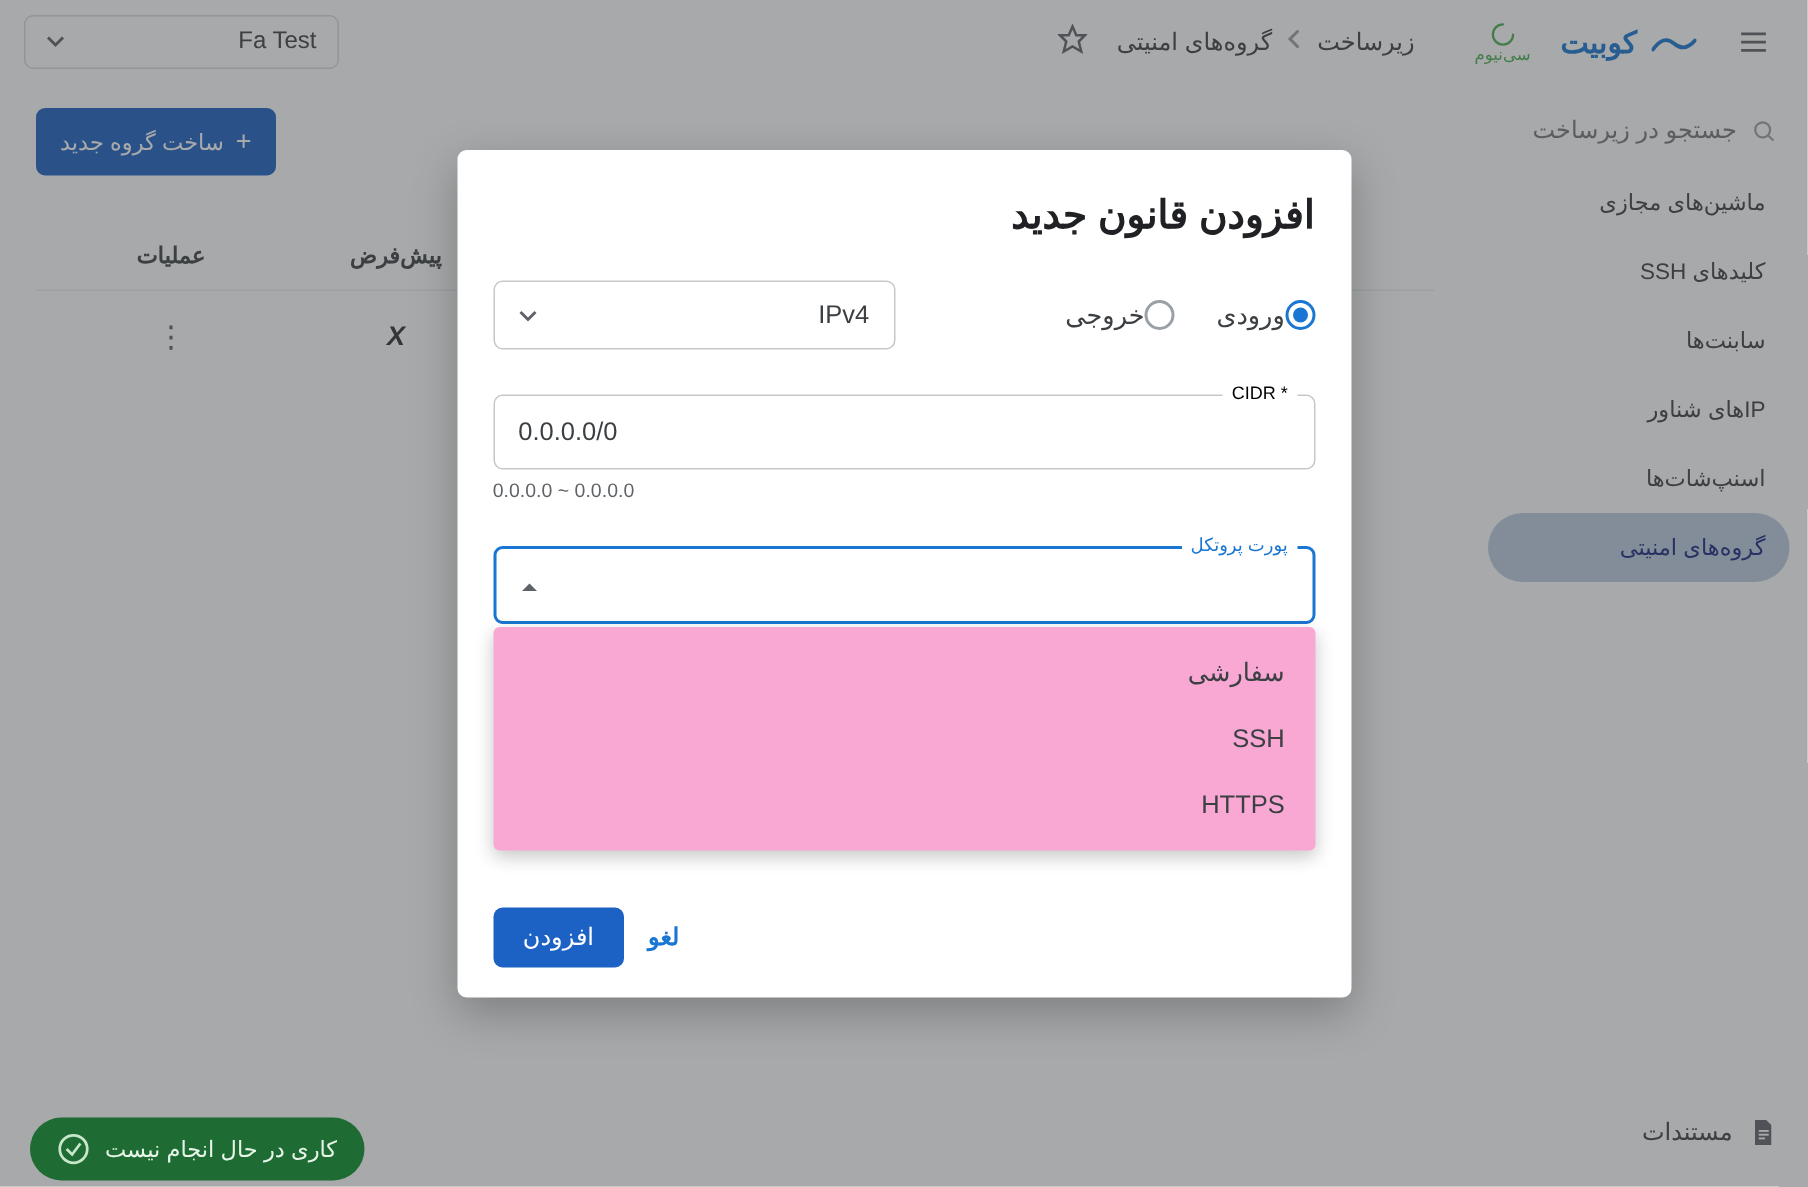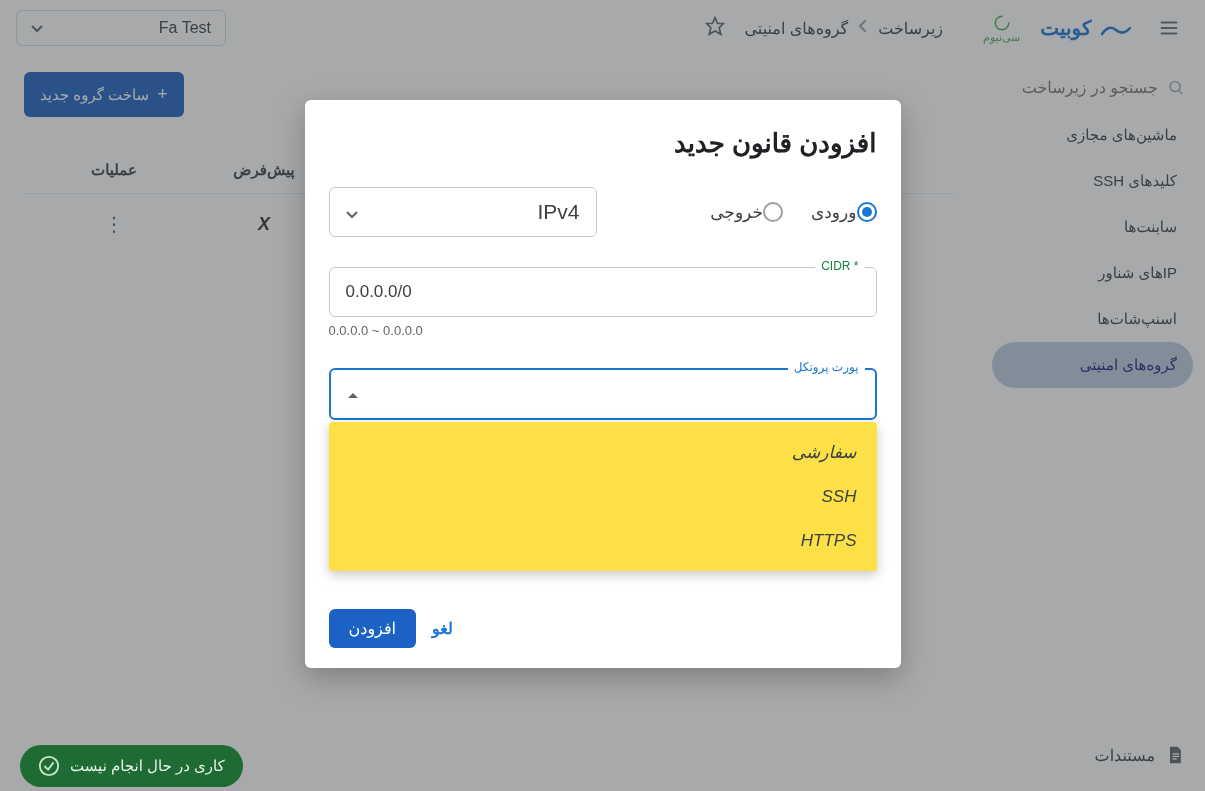--- a/index.html
+++ b/index.html
@@ -212,31 +212,31 @@
   margin-right: auto;
   border: 1px solid #c7c7c7;
   border-radius: 6px;
   padding: 12px 16px;
   display: flex;
   align-items: center;
   justify-content: space-between;
   min-width: 268px;
   cursor: pointer;
   color: #3c4043;
-  font-size: 21px;
+  font-size: 17px;
 }
 .field-group { margin-top: 30px; position: relative; }
 .field-label {
   position: absolute;
   top: -8px;
   right: 12px;
   background: #fff;
   padding: 0 6px;
   font-size: 12px;
-  color: #15803d;
+  color: #000000;
 }
 .field-label.active { color: #1976d2; }
 .text-input, .select-input {
   width: 100%;
   border: 1px solid #c7c7c7;
   border-radius: 6px;
   padding: 14px 16px;
   font-size: 17px;
   color: #3c4043;
   font-family: inherit;
@@ -263,24 +263,23 @@
   margin-top: 6px;
   direction: ltr;
 }
 .cidr-star { direction: ltr; text-align: left; }
 
 
 .dropdown-panel {
   margin-top: 2px;
   border-radius: 4px;
   box-shadow: 0 4px 12px rgba(0,0,0,0.22);
-  background: #fde047;
+  background: #f9a8d4;
   padding: 8px 0;
   width: 100%;
-  font-style: italic;
 }
 .dropdown-item {
   padding: 12px 20px;
   font-size: 17px;
   color: #3c4043;
   cursor: pointer;
   text-align: right;
 }
 .dropdown-item.latin { direction: ltr; text-align: right; }
 

